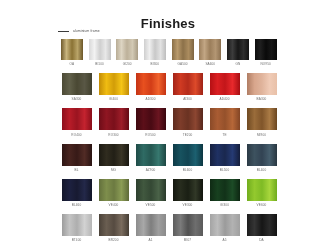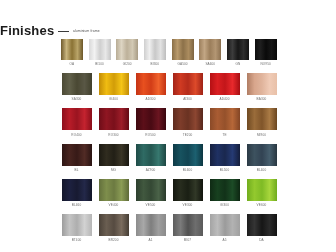--- a/index.html
+++ b/index.html
@@ -4,27 +4,27 @@
 <style>
   html,body{margin:0;padding:0;}
   body{
     width:336px;height:252px;
     background:#ffffff;
     font-family:"Liberation Sans",sans-serif;
     overflow:hidden;
     position:relative;
   }
   #page-title{
-    text-align:left;
+    text-align:center;
     font-size:13px;
     font-weight:bold;
     color:#1b1b1b;
     letter-spacing:.2px;
     margin:0;
-    padding-top:24px;
+    padding-top:17px;
     line-height:14px;
   }
   #legend{
     position:absolute;
     left:58px;top:29px;
     display:flex;align-items:center;gap:4px;
   }
   #legend .rule{
     display:block;width:11px;height:1px;background:#3b3b3b;
   }

